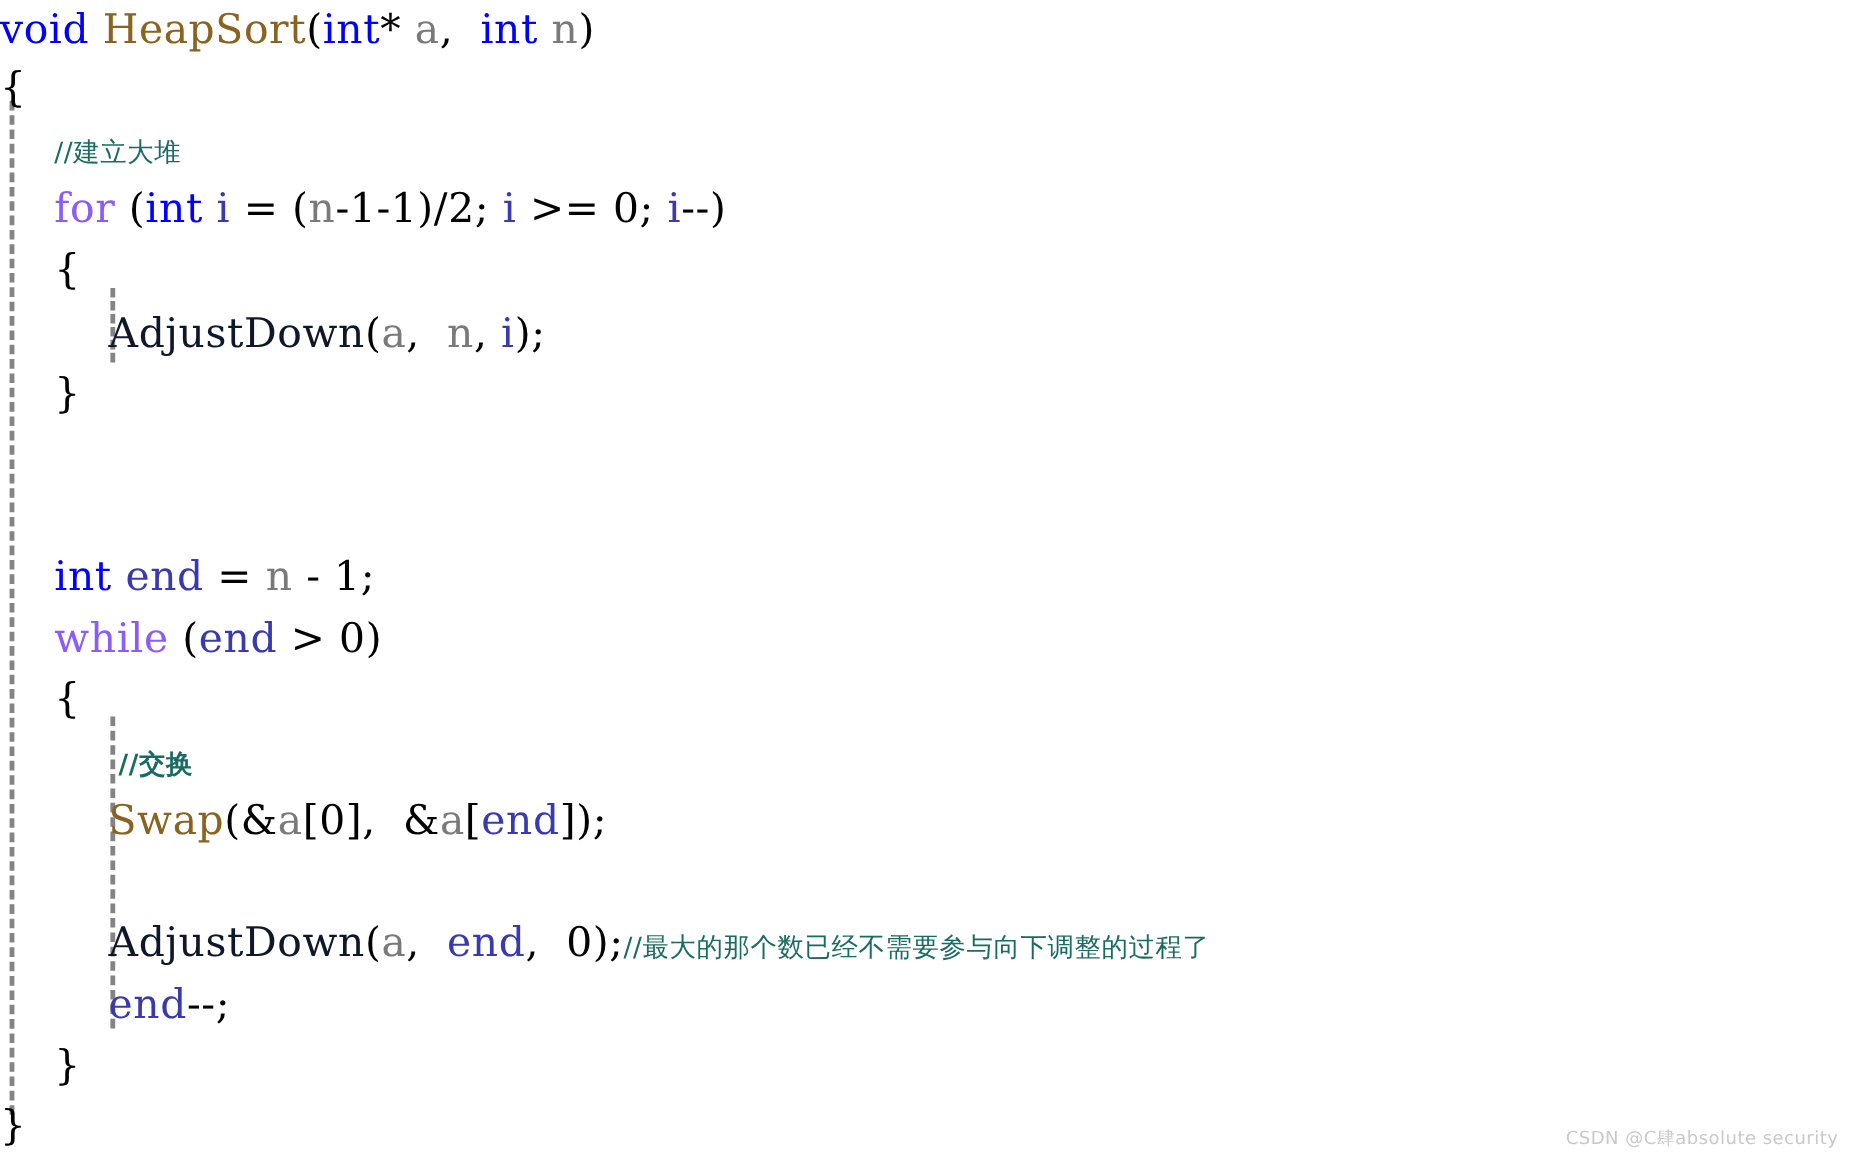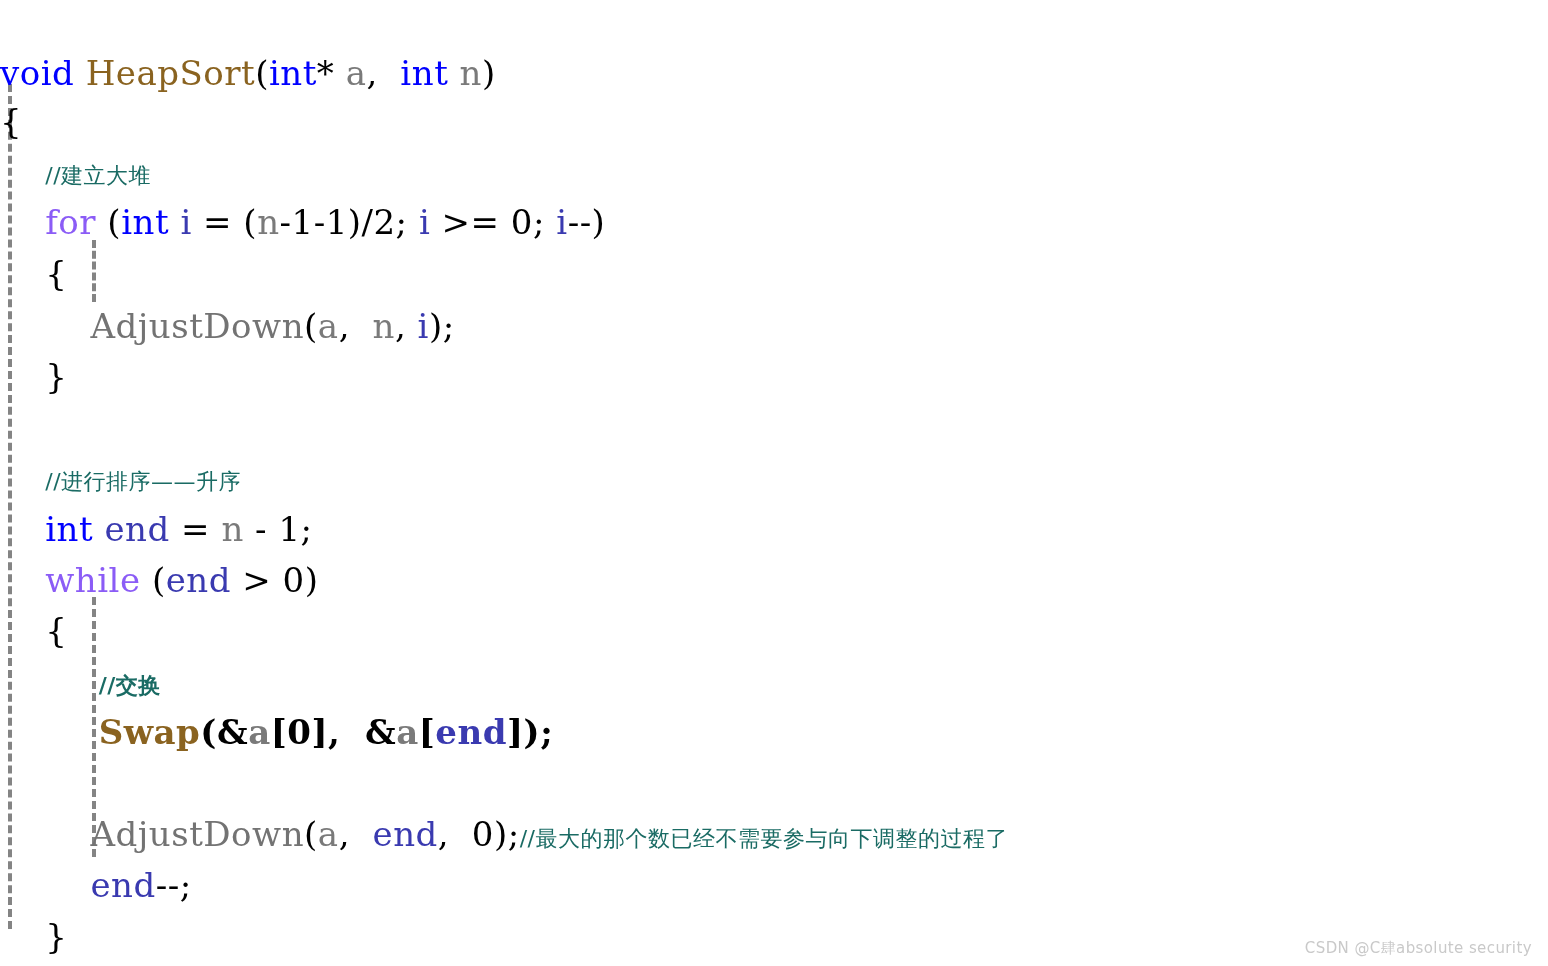--- a/index.html
+++ b/index.html
@@ -33,29 +33,28 @@
   .code-line {
     position: absolute;
     left: 0;
     height: 50px;
     line-height: 50px;
     white-space: pre;
     font-family: "DejaVu Serif", "Liberation Serif", serif;
     font-size: 34px;
     letter-spacing: 0.5px;
     color: #000000;
-    margin-top: 48px;
   }
 
   .tok { white-space: pre; }
 
   .t-keyword    { color: #0000ff; }          
   .t-control    { color: #8b5cf6; }          
   .t-func       { color: #8a6320; }          
-  .t-plain      { color: #737373; }
+  .t-plain      { color: #0f172a; }
   .t-var-gray   { color: #7a7a7a; }          
   .t-var-blue   { color: #3a3ab0; }          
   .t-comment    { color: #1a6b64; }          
   .t-punct      { color: #000000; }
 
   .cjk {
     font-family: "DejaVu Sans", "Liberation Sans", sans-serif;
     font-size: 22px;
   }
 
@@ -84,26 +83,26 @@
 
   <div id="lines-layer">
       <div class="code-line" style="top: 0px;"><span class="tok t-keyword">void</span><span class="tok t-plain"> </span><span class="tok t-func">HeapSort</span><span class="tok t-punct">(</span><span class="tok t-keyword">int</span><span class="tok t-punct">* </span><span class="tok t-var-gray">a</span><span class="tok t-punct">,  </span><span class="tok t-keyword">int</span><span class="tok t-plain"> </span><span class="tok t-var-gray">n</span><span class="tok t-punct">)</span></div>
       <div class="code-line" style="top: 48px;"><span class="tok t-punct">{</span></div>
       <div class="code-line" style="top: 98px;"><span class="tok t-plain">    </span><span class="tok t-comment cjk">//建立大堆</span></div>
       <div class="code-line" style="top: 149px;"><span class="tok t-plain">    </span><span class="tok t-control">for</span><span class="tok t-punct"> (</span><span class="tok t-keyword">int</span><span class="tok t-plain"> </span><span class="tok t-var-blue">i</span><span class="tok t-punct"> = (</span><span class="tok t-var-gray">n</span><span class="tok t-punct">-1-1)/2; </span><span class="tok t-var-blue">i</span><span class="tok t-punct"> &gt;= 0; </span><span class="tok t-var-blue">i</span><span class="tok t-punct">--)</span></div>
       <div class="code-line" style="top: 200px;"><span class="tok t-punct">    {</span></div>
       <div class="code-line" style="top: 253px;"><span class="tok t-plain">        </span><span class="tok t-plain">AdjustDown</span><span class="tok t-punct">(</span><span class="tok t-var-gray">a</span><span class="tok t-punct">,  </span><span class="tok t-var-gray">n</span><span class="tok t-punct">, </span><span class="tok t-var-blue">i</span><span class="tok t-punct">);</span></div>
       <div class="code-line" style="top: 303px;"><span class="tok t-punct">    }</span></div>
       <div class="code-line" style="top: 354px;"></div>
-      <div class="code-line" style="top: 404px;"><span class="tok t-plain">    </span><span class="tok t-comment cjk">//进行排序——升序</span></div>
+      <div class="code-line" style="top: 404px;"><span class="tok t-plain">    </span></div>
       <div class="code-line" style="top: 456px;"><span class="tok t-plain">    </span><span class="tok t-keyword">int</span><span class="tok t-plain"> </span><span class="tok t-var-blue">end</span><span class="tok t-punct"> = </span><span class="tok t-var-gray">n</span><span class="tok t-punct"> - 1;</span></div>
       <div class="code-line" style="top: 507px;"><span class="tok t-plain">    </span><span class="tok t-control">while</span><span class="tok t-punct"> (</span><span class="tok t-var-blue">end</span><span class="tok t-punct"> &gt; 0)</span></div>
       <div class="code-line" style="top: 557px;"><span class="tok t-punct">    {</span></div>
       <div class="code-line" style="top: 608px; font-weight: bold;"><span class="tok t-plain">        </span><span class="tok t-comment cjk">//交换</span></div>
-      <div class="code-line" style="top: 659px; font-weight: bold;"><span class="tok t-plain">        </span><span class="tok t-func">Swap</span><span class="tok t-punct">(&amp;</span><span class="tok t-var-gray">a</span><span class="tok t-punct">[0],  &amp;</span><span class="tok t-var-gray">a</span><span class="tok t-punct">[</span><span class="tok t-var-blue">end</span><span class="tok t-punct">]);</span></div>
+      <div class="code-line" style="top: 659px;"><span class="tok t-plain">        </span><span class="tok t-func">Swap</span><span class="tok t-punct">(&amp;</span><span class="tok t-var-gray">a</span><span class="tok t-punct">[0],  &amp;</span><span class="tok t-var-gray">a</span><span class="tok t-punct">[</span><span class="tok t-var-blue">end</span><span class="tok t-punct">]);</span></div>
       <div class="code-line" style="top: 710px;"><span class="tok t-plain">        </span></div>
       <div class="code-line" style="top: 761px;"><span class="tok t-plain">        </span><span class="tok t-plain">AdjustDown</span><span class="tok t-punct">(</span><span class="tok t-var-gray">a</span><span class="tok t-punct">,  </span><span class="tok t-var-blue">end</span><span class="tok t-punct">,  0);</span><span class="tok t-comment cjk">//最大的那个数已经不需要参与向下调整的过程了</span></div>
       <div class="code-line" style="top: 812px;"><span class="tok t-plain">        </span><span class="tok t-var-blue">end</span><span class="tok t-punct">--;</span></div>
       <div class="code-line" style="top: 863px;"><span class="tok t-punct">    }</span></div>
       <div class="code-line" style="top: 913px;"><span class="tok t-punct">}</span></div>
     </div>
 
   <div id="watermark">CSDN @C肆absolute security</div>
 </div>
 

